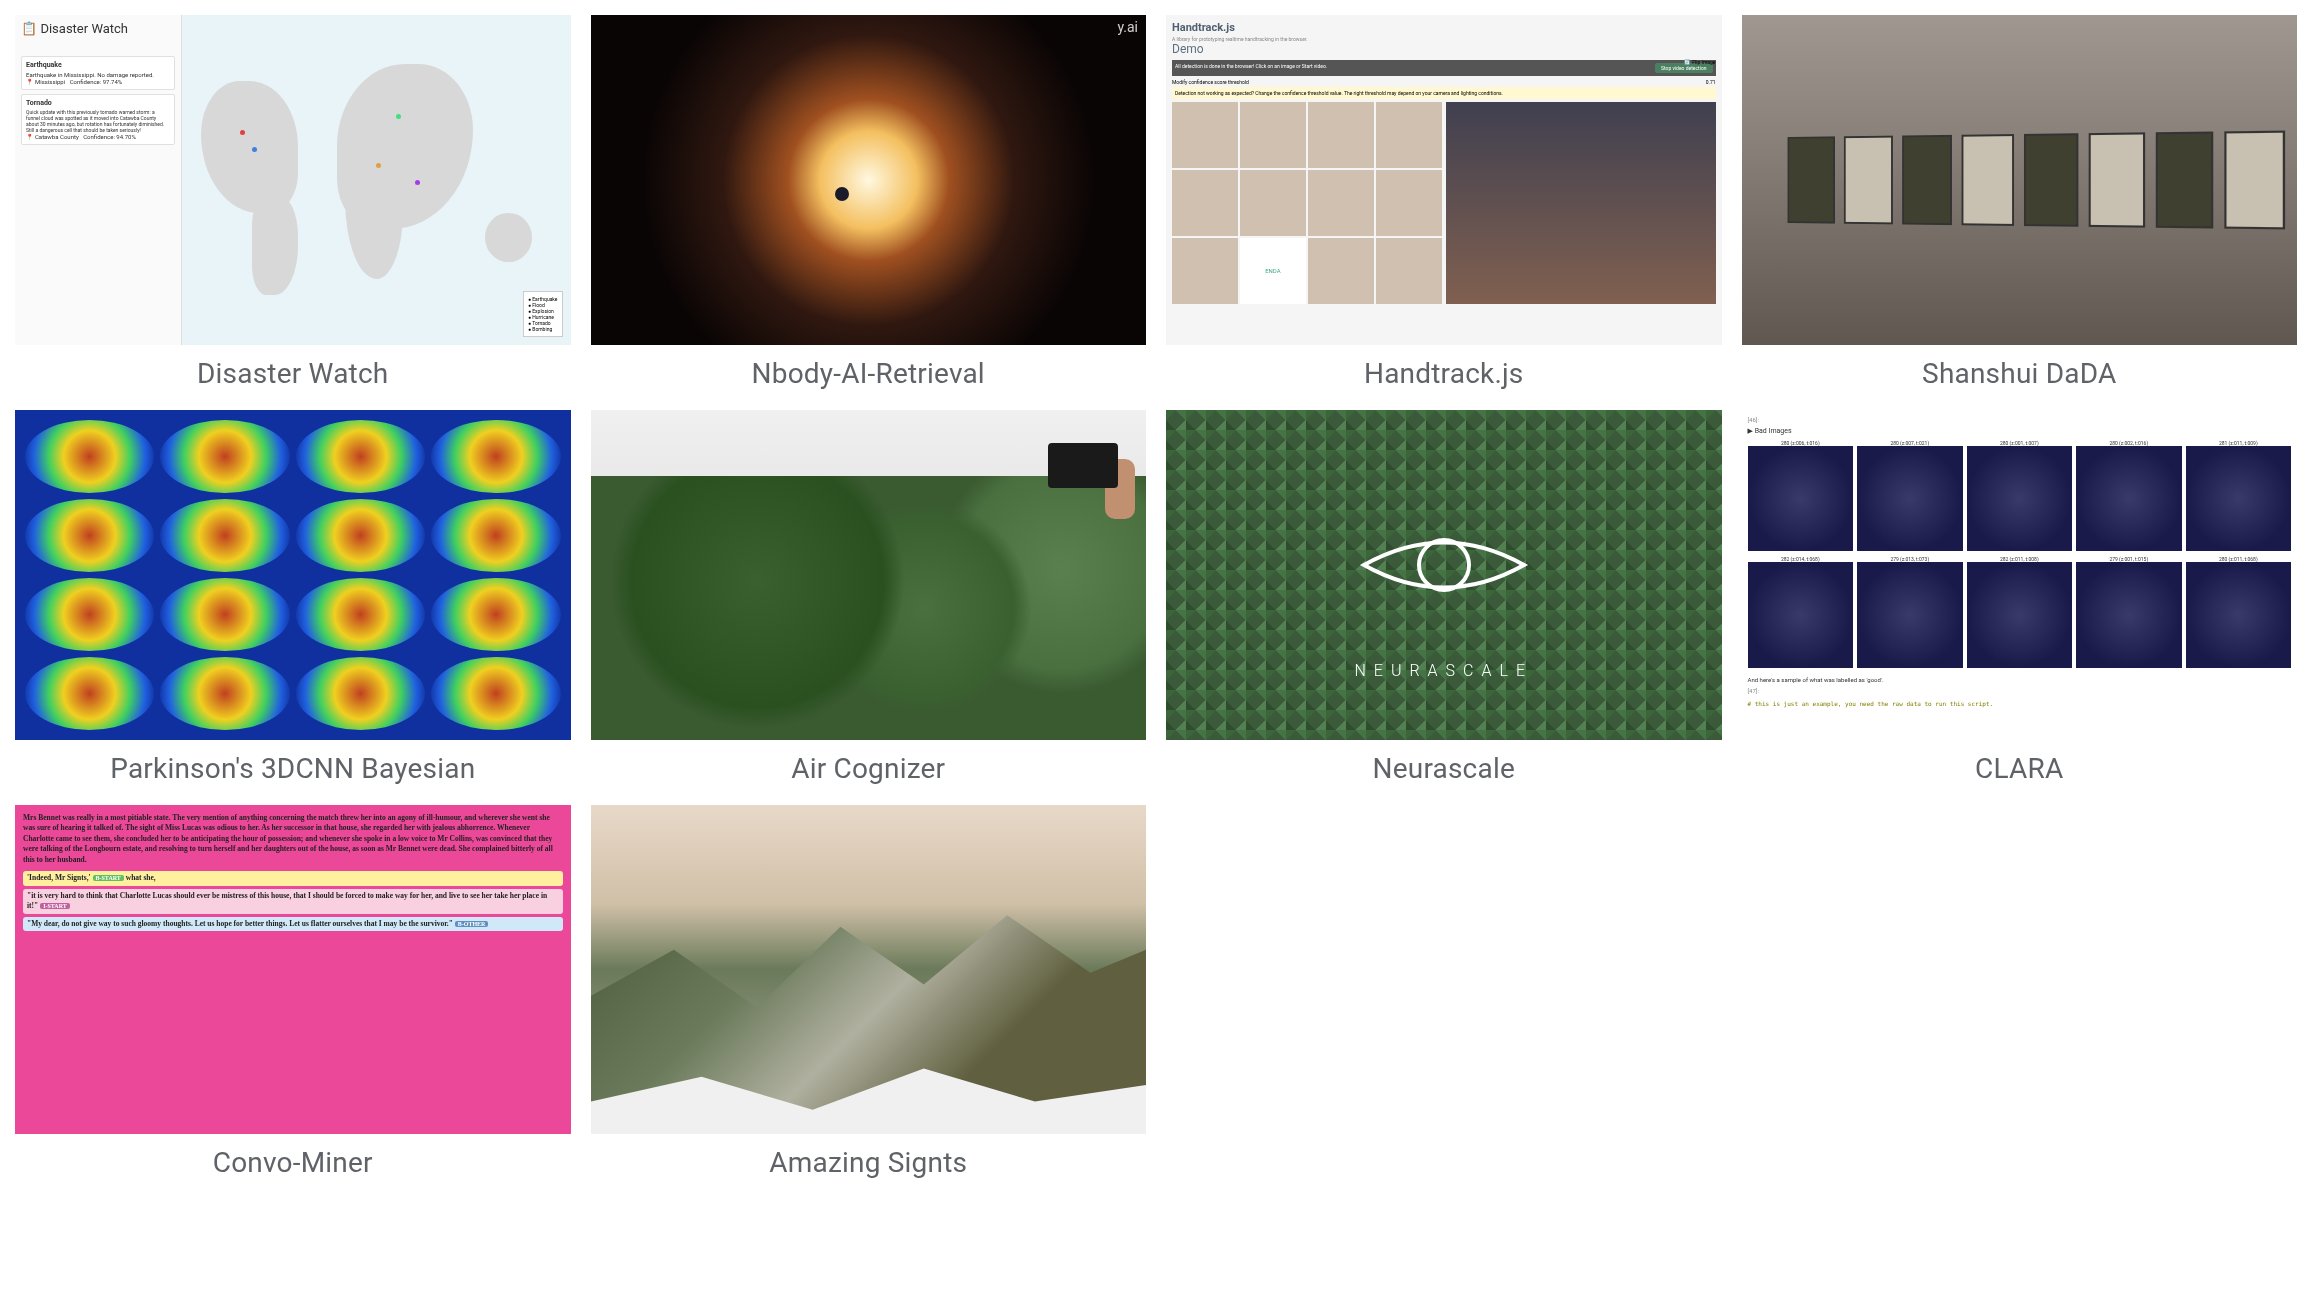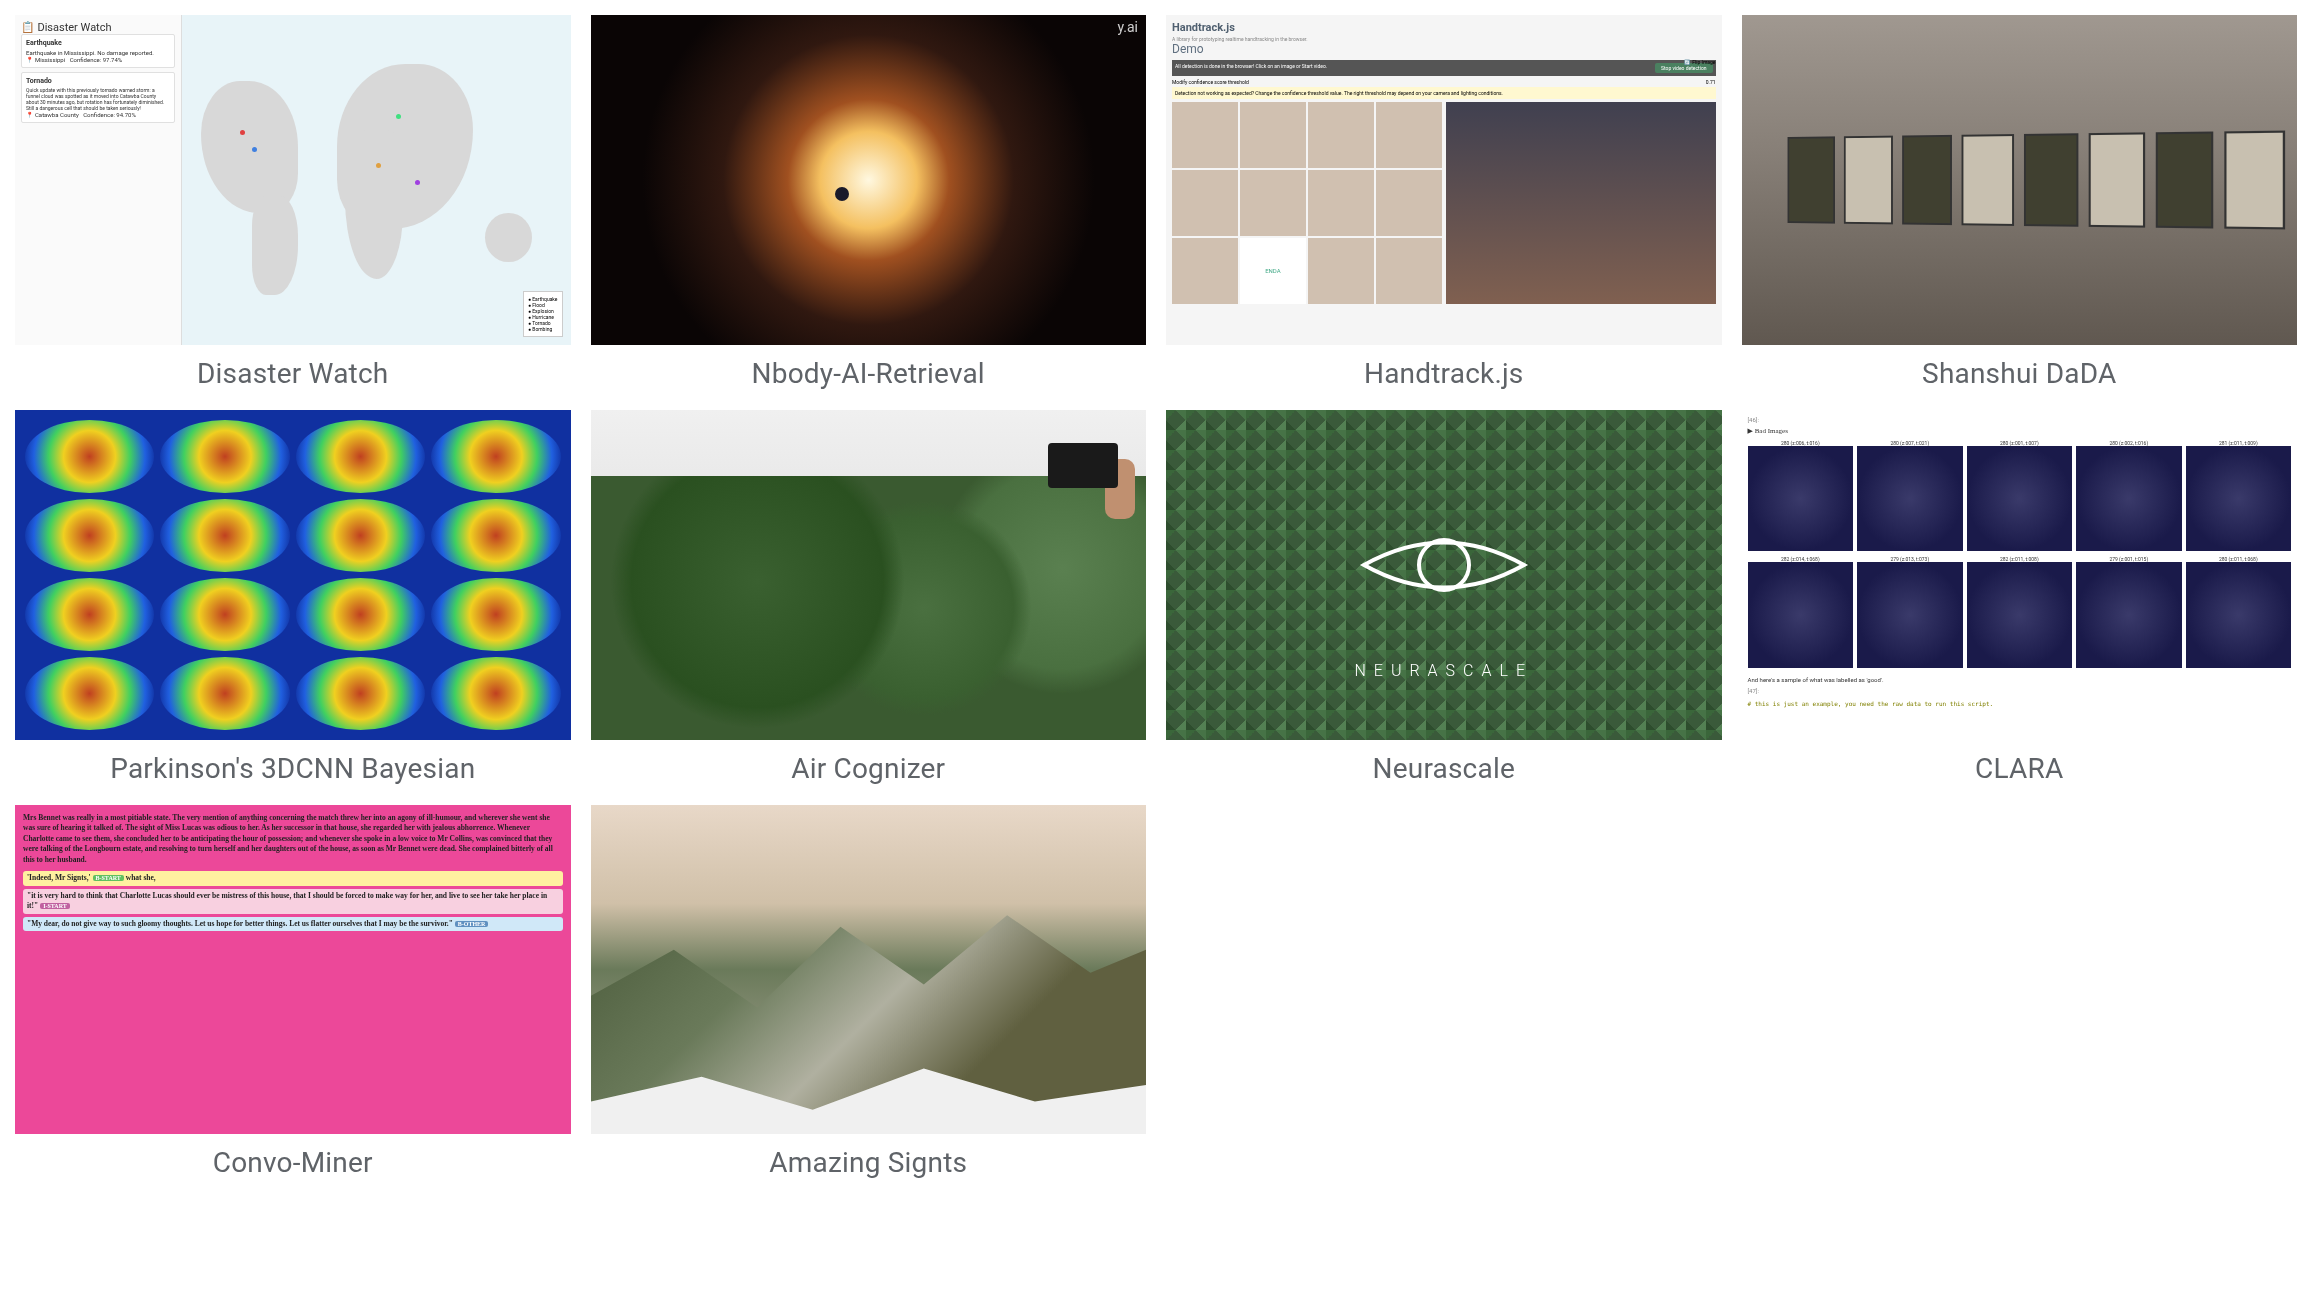--- a/index.html
+++ b/index.html
@@ -361,21 +361,20 @@
     
     .clara {
       background: #fff;
       padding: 6px;
       font-size: 6px;
       color: #333;
     }
     .clara-label {
       font-size: 7px;
       margin: 4px 0;
-      font-family: Liberation Serif, serif;
     }
     .clara-row {
       display: flex;
       gap: 4px;
       margin-bottom: 4px;
     }
     .clara-img {
       flex: 1;
       display: flex;
       flex-direction: column;
@@ -452,21 +451,21 @@
     }
   </style>
 </head>
 <body>
 
 <div class="grid">
 
   <div class="card">
     <div class="thumbnail disaster-watch">
       <div class="dw-sidebar">
-        <div style="font-size:11px;margin-bottom:0;">📋 <span>Disaster Watch</span></div>
+        <div style="font-size:13px;margin-bottom:20px;">📋 <span>Disaster Watch</span></div>
         <div class="dw-panel">
           <div class="dw-panel-title">Earthquake</div>
           <div>Earthquake in Mississippi. No damage reported.</div>
           <div>📍 <span>Mississippi</span> &nbsp; Confidence: <span>97.74%</span></div>
         </div>
         <div class="dw-panel">
           <div class="dw-panel-title">Tornado</div>
           <div style="font-size:5px;">Quick update with this previously tornado warned storm: a funnel cloud was spotted as it moved into Catawba County about 30 minutes ago, but rotation has fortunately diminished. Still a dangerous cell that should be taken seriously!</div>
           <div>📍 <span>Catawba County</span> &nbsp; Confidence: <span>94.70%</span></div>
         </div>

